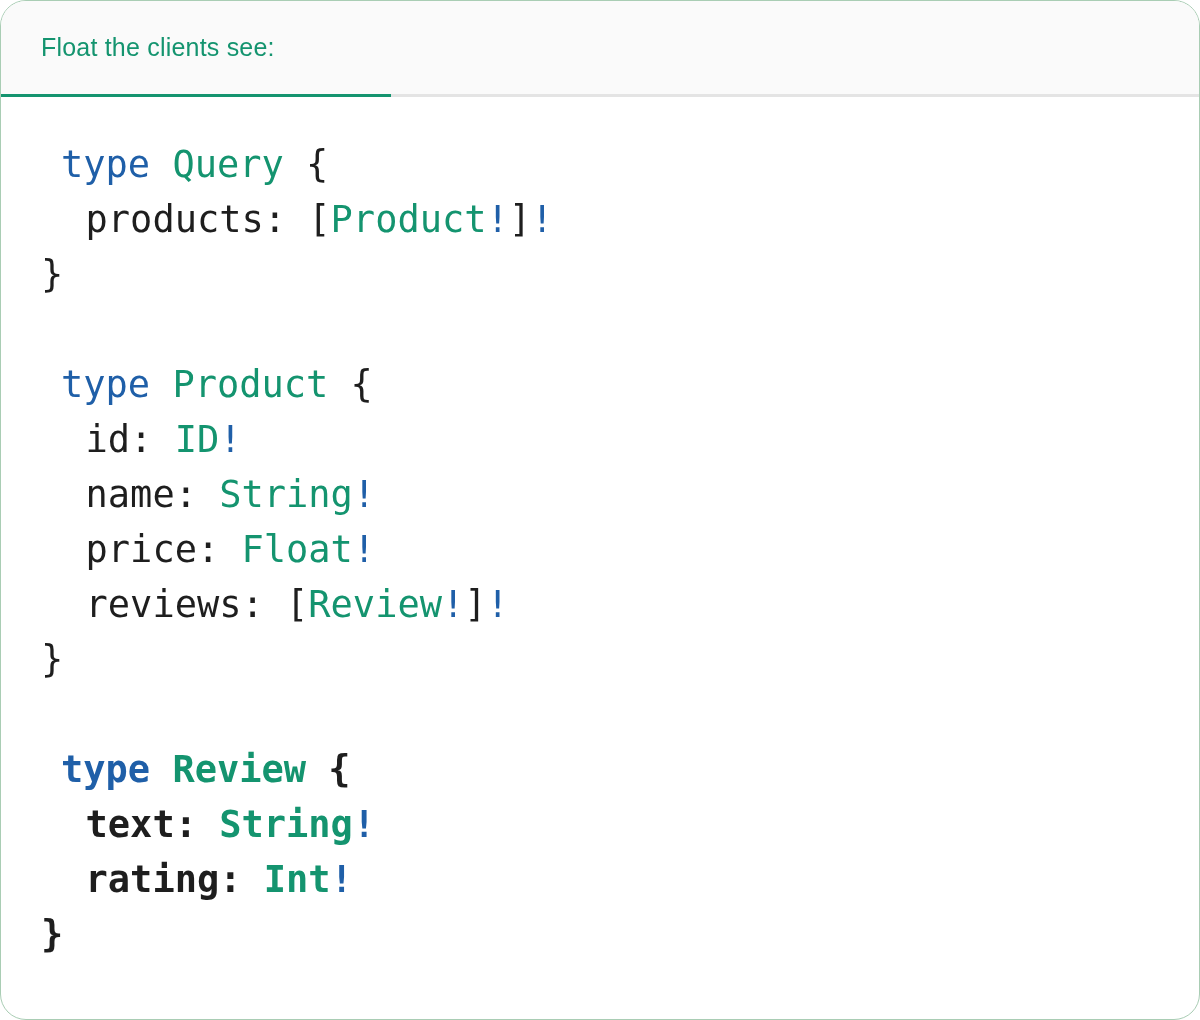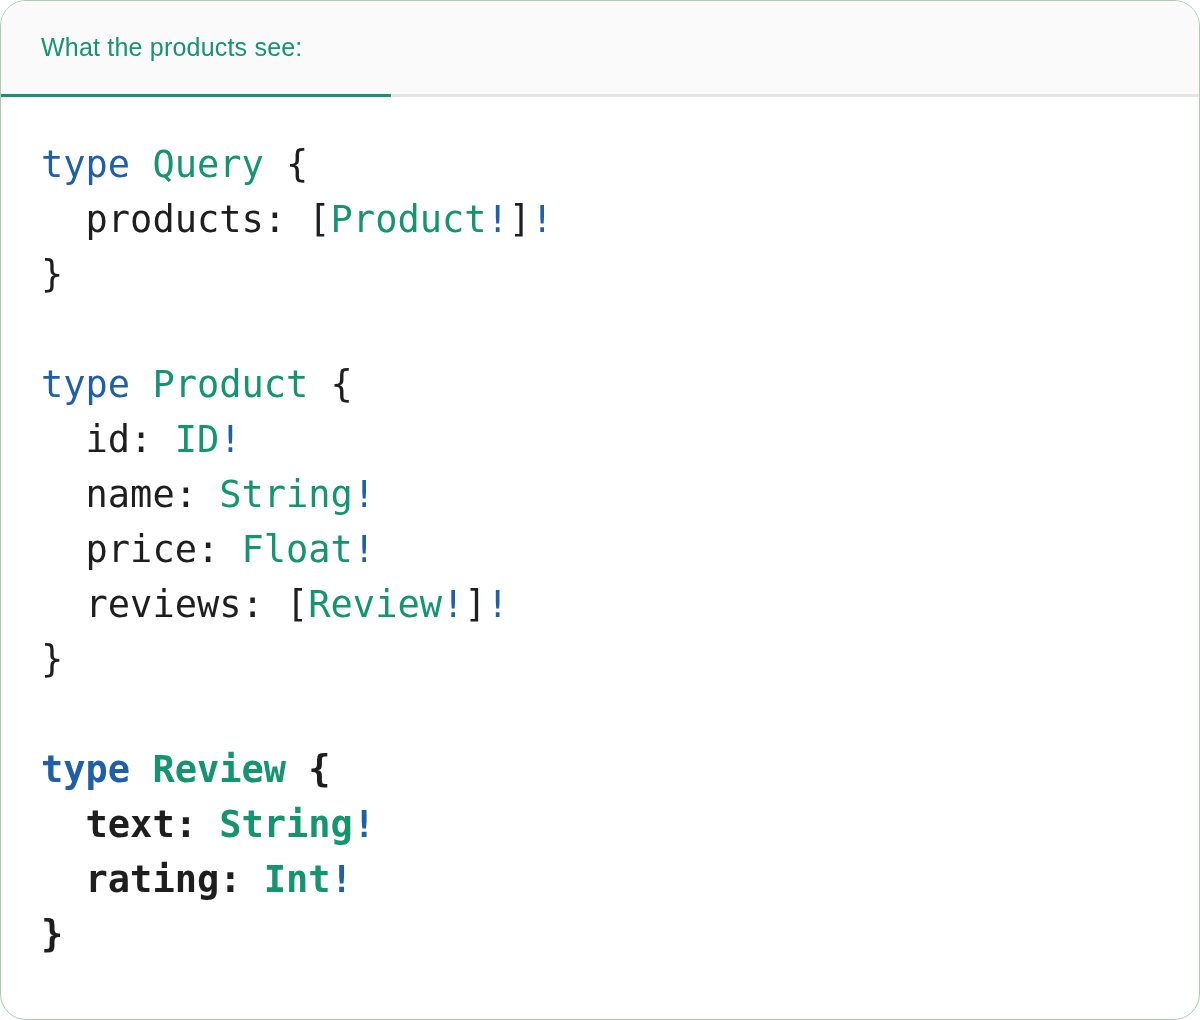--- a/index.html
+++ b/index.html
@@ -52,27 +52,27 @@
     font-family: "DejaVu Sans Mono", monospace;
     font-size: 37px;
     line-height: 55px;
     color: var(--code-dark);
     white-space: pre;
   }
   .code-block { margin-bottom: 55px; }
   .code-block:last-child { margin-bottom: 0; font-weight: bold; }
   .code-line { height: 55px; }
   .tok-plain    { color: var(--code-dark); }
-  .tok-keyword  { color: var(--keyword-blue); }
+  .tok-keyword  { color: var(--keyword-blue); margin-left: 20px; }
   .tok-typename { color: var(--accent-green); }
   .tok-bang     { color: var(--keyword-blue); }
 </style>
 </head>
 <body>
 
 <div class="panel">
   <div class="panel-header">
     <div class="tab">
-      <span class="tab-label">What the products see:</span>
+      <span class="tab-label">Float the clients see:</span>
     </div>
   </div>
   <div class="code-area"><div class="code-block"><div class="code-line"><span class="tok tok-keyword">type</span><span class="tok tok-plain"> </span><span class="tok tok-typename">Query</span><span class="tok tok-plain"> {</span></div><div class="code-line"><span class="tok tok-plain">  products: [</span><span class="tok tok-typename">Product</span><span class="tok tok-bang">!</span><span class="tok tok-plain">]</span><span class="tok tok-bang">!</span></div><div class="code-line"><span class="tok tok-plain">}</span></div></div><div class="code-block"><div class="code-line"><span class="tok tok-keyword">type</span><span class="tok tok-plain"> </span><span class="tok tok-typename">Product</span><span class="tok tok-plain"> {</span></div><div class="code-line"><span class="tok tok-plain">  id: </span><span class="tok tok-typename">ID</span><span class="tok tok-bang">!</span></div><div class="code-line"><span class="tok tok-plain">  name: </span><span class="tok tok-typename">String</span><span class="tok tok-bang">!</span></div><div class="code-line"><span class="tok tok-plain">  price: </span><span class="tok tok-typename">Float</span><span class="tok tok-bang">!</span></div><div class="code-line"><span class="tok tok-plain">  reviews: [</span><span class="tok tok-typename">Review</span><span class="tok tok-bang">!</span><span class="tok tok-plain">]</span><span class="tok tok-bang">!</span></div><div class="code-line"><span class="tok tok-plain">}</span></div></div><div class="code-block"><div class="code-line"><span class="tok tok-keyword">type</span><span class="tok tok-plain"> </span><span class="tok tok-typename">Review</span><span class="tok tok-plain"> {</span></div><div class="code-line"><span class="tok tok-plain">  text: </span><span class="tok tok-typename">String</span><span class="tok tok-bang">!</span></div><div class="code-line"><span class="tok tok-plain">  rating: </span><span class="tok tok-typename">Int</span><span class="tok tok-bang">!</span></div><div class="code-line"><span class="tok tok-plain">}</span></div></div></div>
 </div>
 
 </body></html>

